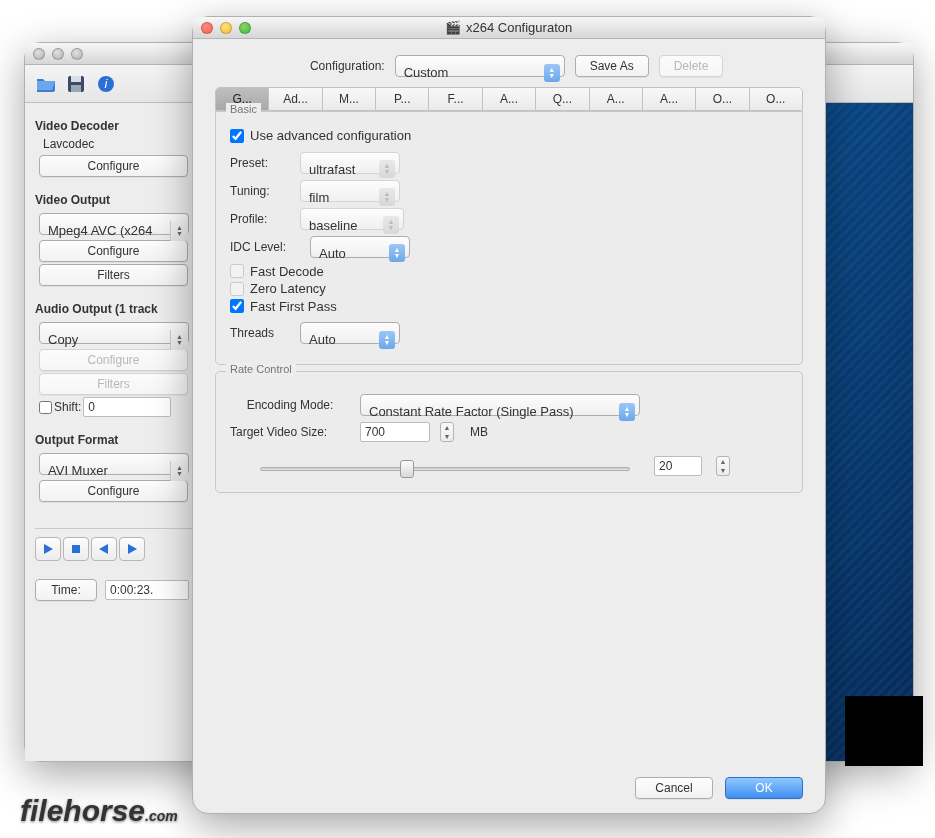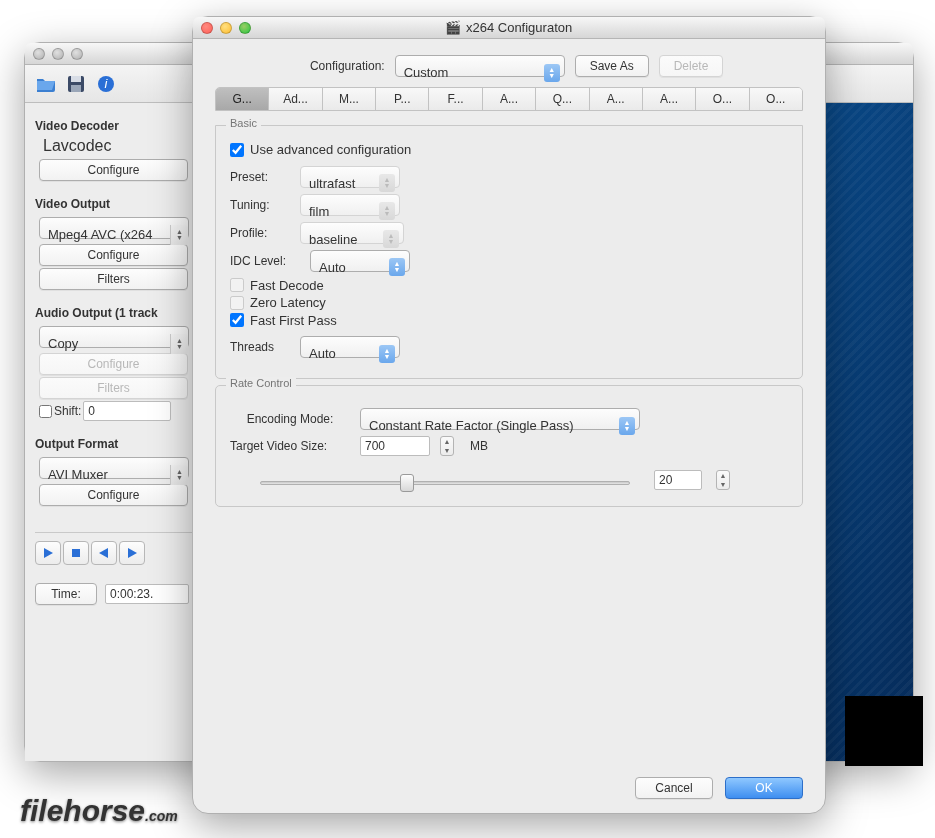--- a/index.html
+++ b/index.html
@@ -32,21 +32,21 @@
 .tab{flex:1;text-align:center;padding:4px 0;font-size:12px;border-right:1px solid #c2c2c2;cursor:pointer;background:linear-gradient(#f8f8f8,#eaeaea)}
 .tab:last-child{border-right:none}
 .tab.active{background:linear-gradient(#bfbfbf,#a8a8a8);color:#222}
 
 .back{left:24px;top:42px;width:890px;height:720px}
 .back .toolbar{height:38px;background:linear-gradient(#f4f4f4,#e6e6e6);border-bottom:1px solid #bdbdbd;display:flex;align-items:center;padding:0 10px;gap:8px}
 .ticon{width:22px;height:22px;display:inline-flex;align-items:center;justify-content:center;font-size:17px}
 .back-content{display:flex;height:calc(100% - 60px)}
 .sidebar{width:175px;padding:8px 6px 8px 10px;border-right:1px solid #ccc;background:#ededed}
 .sidebar h4{font-size:12px;font-weight:bold;margin:8px 0 4px}
-.sidebar .sub{font-size:16px;margin:0 0 4px 8px}
+.sidebar .sub{font-size:12px;margin:0 0 4px 8px}
 .sidebar .wide-btn{width:149px;margin:2px 0 2px 4px;display:block}
 hr.sep{border:none;border-top:1px solid #c9c9c9;margin:6px 0}
 .inputtxt{border:1px solid #bcbcbc;background:#fff;height:20px;padding:0 4px;font-size:12px;border-radius:2px}
 .playbar{display:flex;gap:2px;margin-top:8px}
 .pbtn{width:26px;height:24px;background:linear-gradient(#fdfdfd,#ececec);border:1px solid #b7b7b7;border-radius:4px;display:flex;align-items:center;justify-content:center;cursor:pointer}
 .pbtn svg{fill:#2a6fd6}
 .preview{flex:1;background:#000}
 .fish{width:100%;height:100%;background:linear-gradient(115deg,#041a44,#063a7a 35%,#0a4d8e 55%,#052a58);position:relative;overflow:hidden}
 .fish::before{content:"";position:absolute;inset:0;background:repeating-linear-gradient(135deg,rgba(255,255,255,.04) 0 3px,transparent 3px 7px)}
 
@@ -193,21 +193,21 @@
         <div class="tab">P...</div>
         <div class="tab">F...</div>
         <div class="tab">A...</div>
         <div class="tab">Q...</div>
         <div class="tab">A...</div>
         <div class="tab">A...</div>
         <div class="tab">O...</div>
         <div class="tab">O...</div>
       </div>
 
-    <div class="groupbox" style="margin-top:14px;border-top-left-radius:0;border-top-right-radius:0">
+    <div class="groupbox" style="margin-top:0;border-top-left-radius:0;border-top-right-radius:0">
       <div class="grouplabel">Basic</div>
       <label class="chk">
           <input type="checkbox" checked="" style="">
           <span>Use advanced configuration</span>
         </label>
       <div class="row">
           <label style="min-width:60px;text-align:left">Preset:</label>
           <div class="select disabled" style="width:100px">
             <span>ultrafast</span>
             <span class="arrows">▲<br>▼</span>

